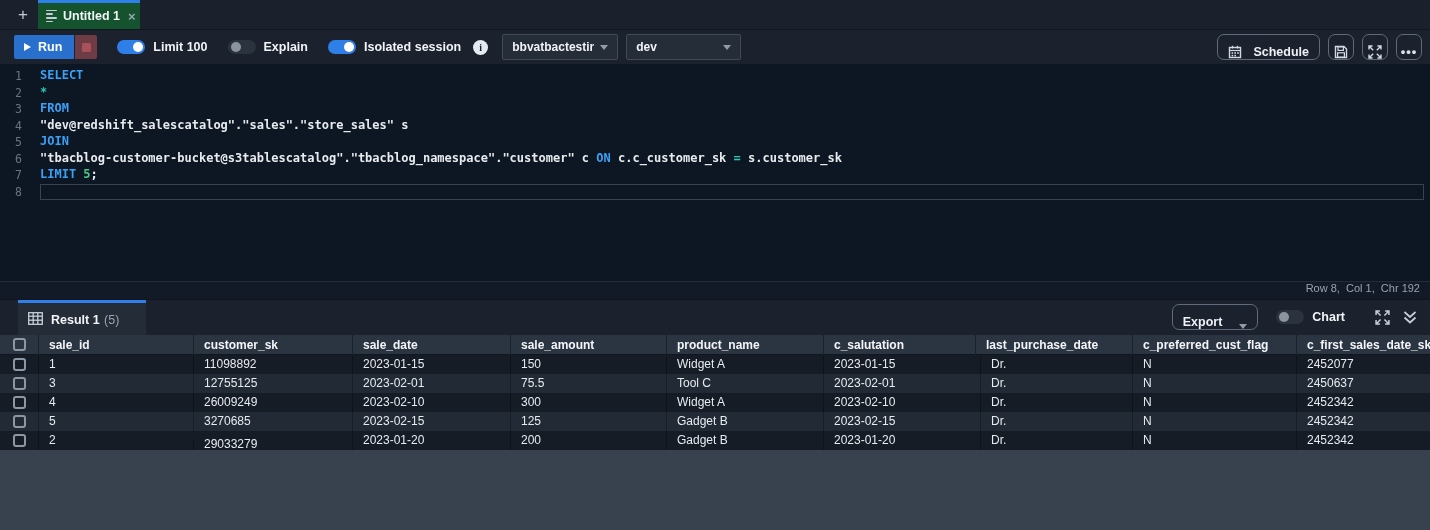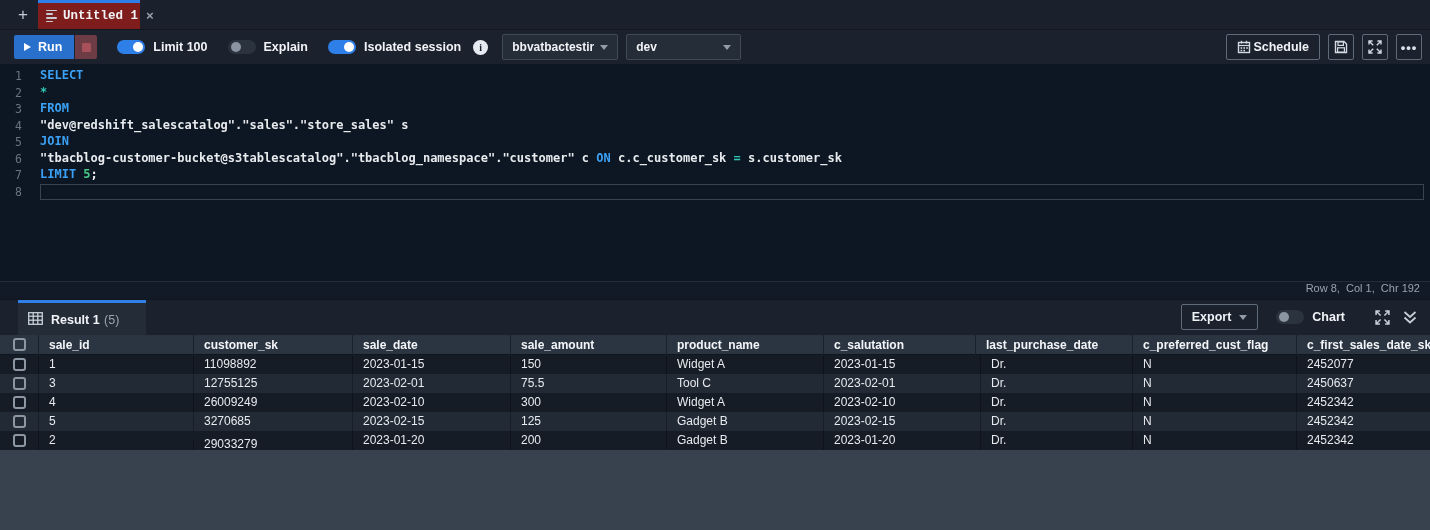--- a/index.html
+++ b/index.html
@@ -5,22 +5,22 @@
   * { margin:0; padding:0; box-sizing:border-box; }
   html,body { width:1430px; height:530px; overflow:hidden; background:#1b222d;
     font-family:"Liberation Sans", sans-serif; }
   #app { width:1430px; height:530px; display:flex; flex-direction:column; }
 
   
   .tabbar { height:30px; background:#1a212c; display:flex; align-items:stretch;
     border-bottom:1px solid #12171f; flex:0 0 30px; }
   .plus-btn { width:30px; margin-left:8px; display:flex; align-items:center; justify-content:center;
     color:#c3cad4; font-size:17px; font-weight:400; cursor:pointer; }
-  .editor-tab { margin-left:0px; width:102px; background:#7f1d1d; border-top:3px solid var(--accent);
-    display:flex; align-items:center; gap:6px; padding:0 8px;font-family:Liberation Mono, monospace; }
+  .editor-tab { margin-left:0px; width:102px; background:#14532d; border-top:3px solid var(--accent);
+    display:flex; align-items:center; gap:6px; padding:0 8px; }
   .tab-title { color:#f1f3f6; font-size:12.5px; font-weight:700; white-space:nowrap; }
   .tab-close { color:#9aa3af; font-size:13px; font-weight:700; margin-left:2px; cursor:pointer; }
   .lines-icon { display:inline-flex; flex-direction:column; gap:2px; }
   .lines-icon i { display:block; height:1.6px; background:#c6cdd6; border-radius:1px; }
   .lines-icon i:nth-child(1){width:11px;} .lines-icon i:nth-child(2){width:7px;}
   .lines-icon i:nth-child(3){width:11px;} .lines-icon i:nth-child(4){width:7px;}
 
   
   .toolbar { height:34px; flex:0 0 34px; background:#1b222d; display:flex; align-items:center; }
   .run-group { display:flex; margin-left:14px; }
@@ -46,22 +46,22 @@
     margin-left:12px; font-family:"Liberation Serif", serif; cursor:pointer; }
 
   .dropdown { height:26px; background:#252d39; border:1px solid #414a57; border-radius:2px;
     display:flex; align-items:center; justify-content:space-between; padding:0 9px; cursor:pointer; }
   .dd-1 { width:116px; margin-left:14px; } .dd-2 { width:115px; margin-left:8px; }
   .dd-text { color:#f1f3f6; font-size:12px; font-weight:700; white-space:nowrap; overflow:hidden; }
   .caret { width:0; height:0; border-left:4.5px solid transparent; border-right:4.5px solid transparent;
     border-top:5px solid #929ca8; margin-left:6px; }
 
   .tb-right { margin-left:auto; display:flex; align-items:center; margin-right:8px; gap:8px; }
-  .btn-outline { height:26px; border:1px solid #5f6b7a; border-radius:2px; background:transparent;
-    display:flex; align-items:center; justify-content:center; gap:2px; color:#eef1f5;
+  .btn-outline { height:26px; border:1px solid #5f6b7a; border-radius:7px; background:transparent;
+    display:flex; align-items:flex-end; justify-content:center; gap:11px; color:#eef1f5;
     font-size:12.5px; font-weight:700; padding:0 10px; cursor:pointer; }
   .btn-sq { width:26px; padding:0; }
   .dots { color:#dbe1e8; font-size:13px; font-weight:700; letter-spacing:1px; }
 
   
   .editor { flex:1 1 auto; background:#0d1724; padding-top:4px; overflow:hidden; }
   .code-line { display:flex; height:16.5px; align-items:center; }
   .gutter { flex:0 0 40px; text-align:right; padding-right:18px; color:#6a7380;
     font-family:"DejaVu Sans Mono", monospace; font-size:11.5px; }
   .code { flex:1 1 auto; font-family:"DejaVu Sans Mono", monospace; font-size:12px; font-weight:600;

